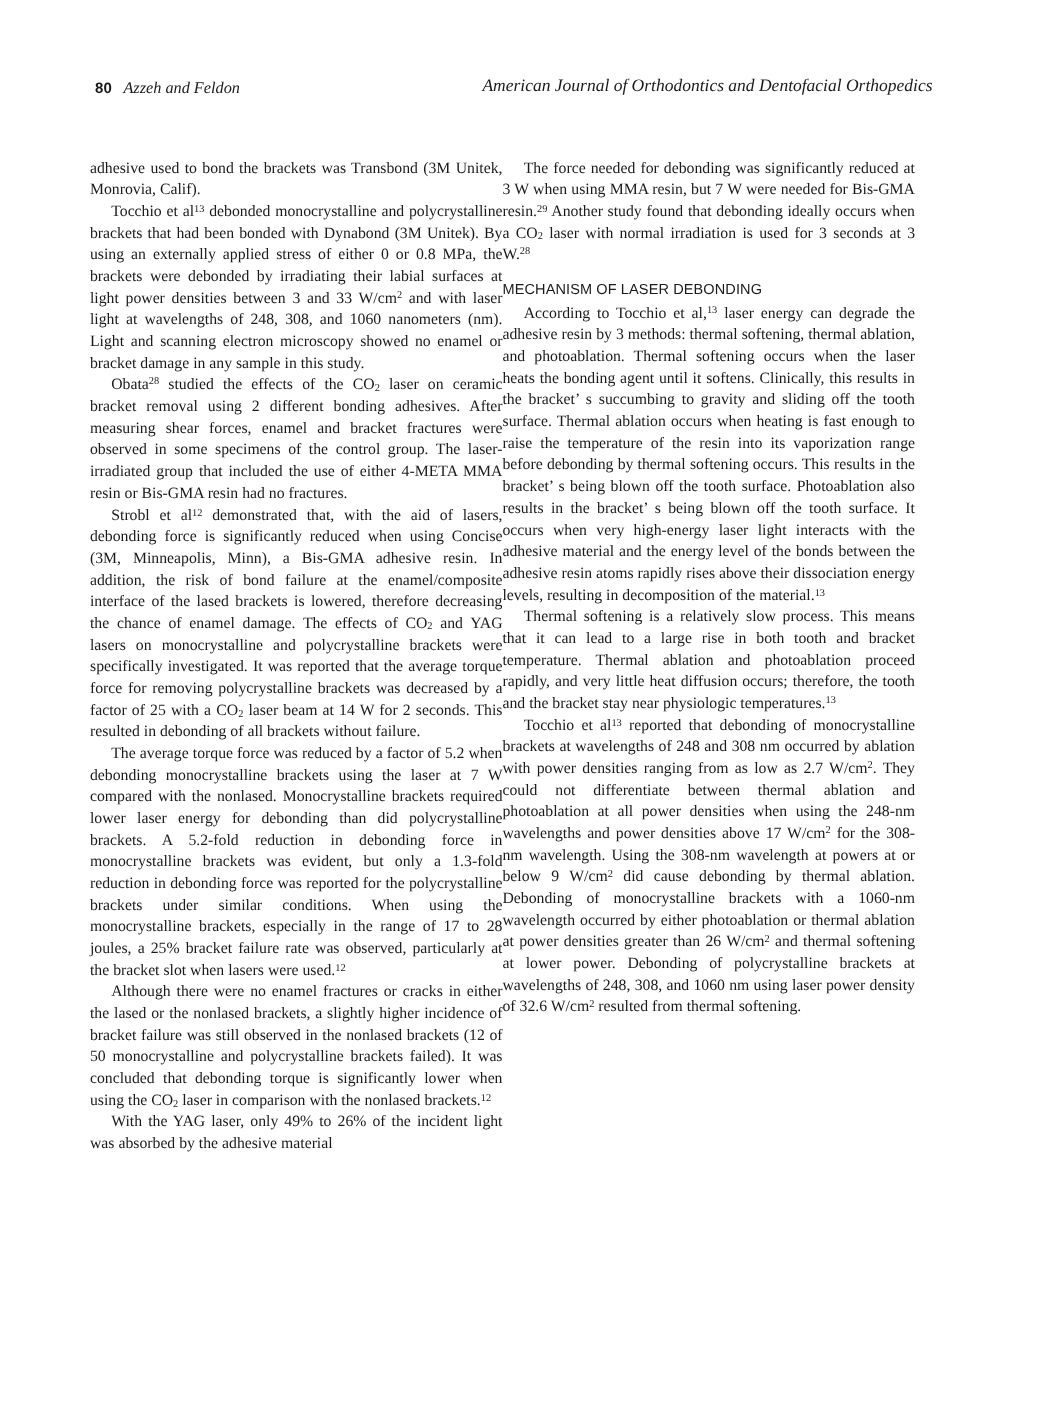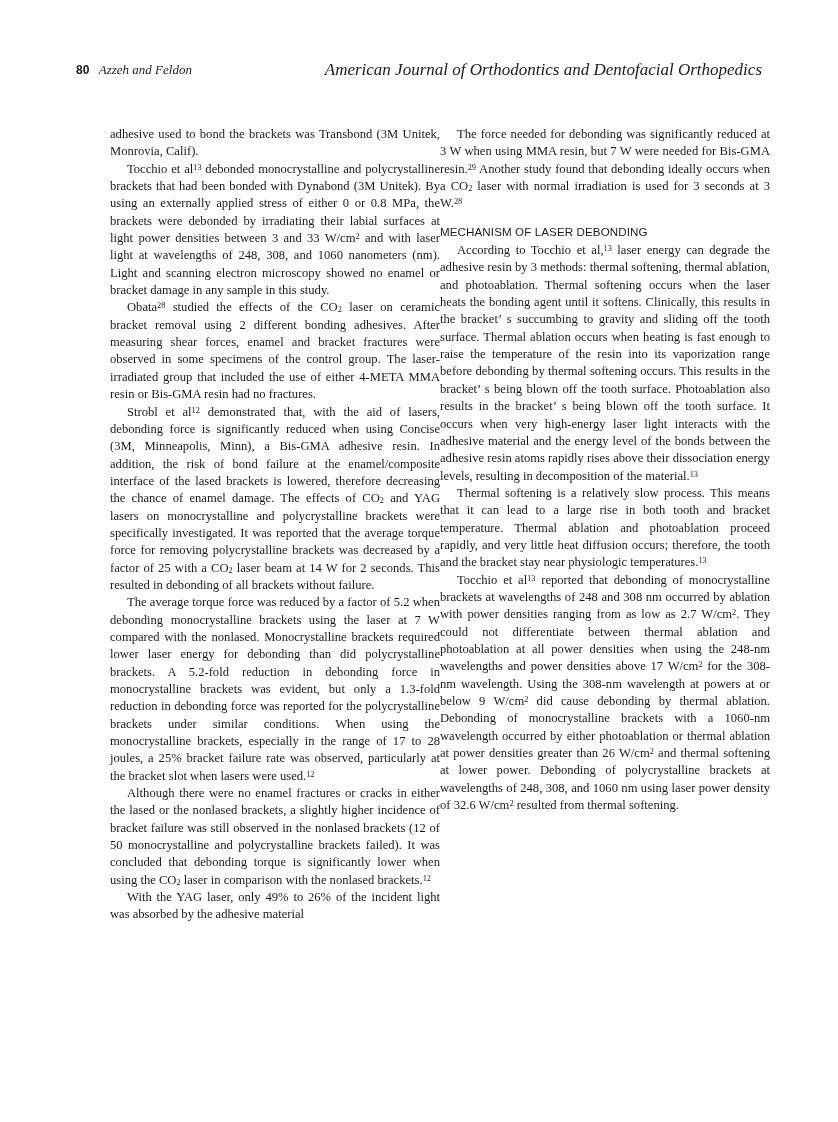--- a/index.html
+++ b/index.html
@@ -47,38 +47,38 @@
     font-size: 12px;
     letter-spacing: 0.2px;
   }
   .rh-authors {
     font-style: italic;
     font-size: 13px;
     margin-left: 9px;
   }
   .rh-right {
     position: absolute;
-    right: 0;
+    right: 16px;
     top: 0;
     font-style: italic;
-    font-size: 17px;
+    font-size: 14px;
     line-height: 16.5px;
     white-space: nowrap;
   }
   .rh-right div { display: block; }
 
   
   .columns {
     position: absolute;
-    left: 84px;
+    left: 72px;
     top: 126px;
     width: 686px;
     height: 915px;
     display: flex;
-    justify-content: flex-end;
+    justify-content: flex-start;
   }
   .col {
     width: 330px;
     flex: 0 0 330px;
   }
 
   p.body-par {
     margin: 0;
     text-align: justify;
     text-justify: inter-word;

